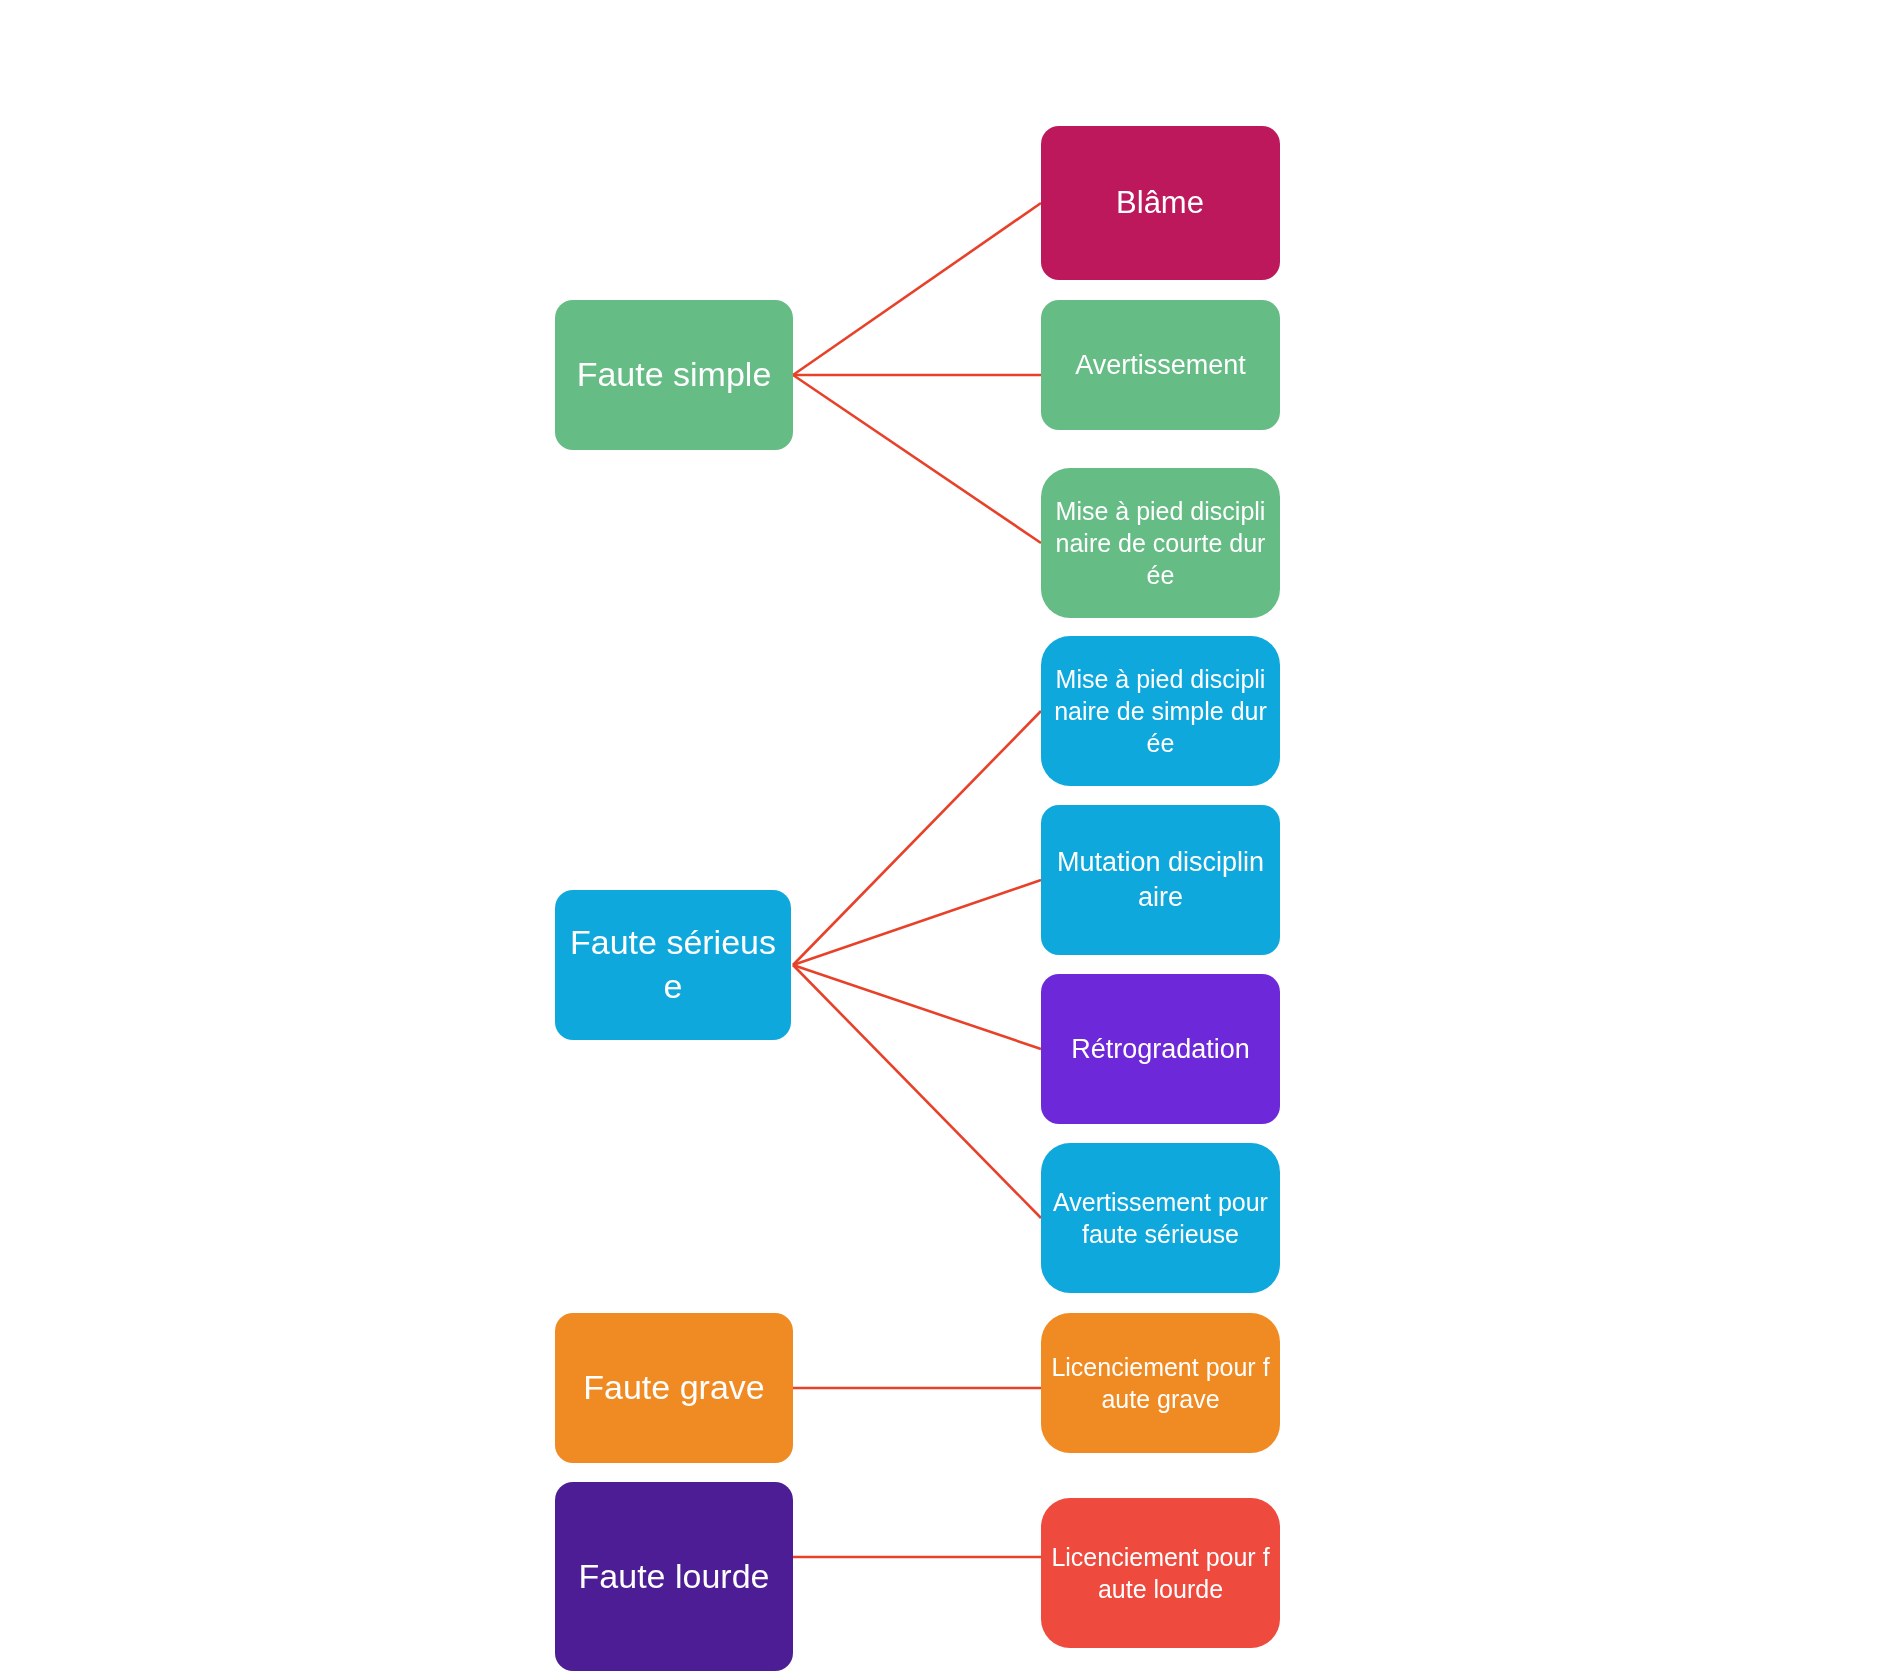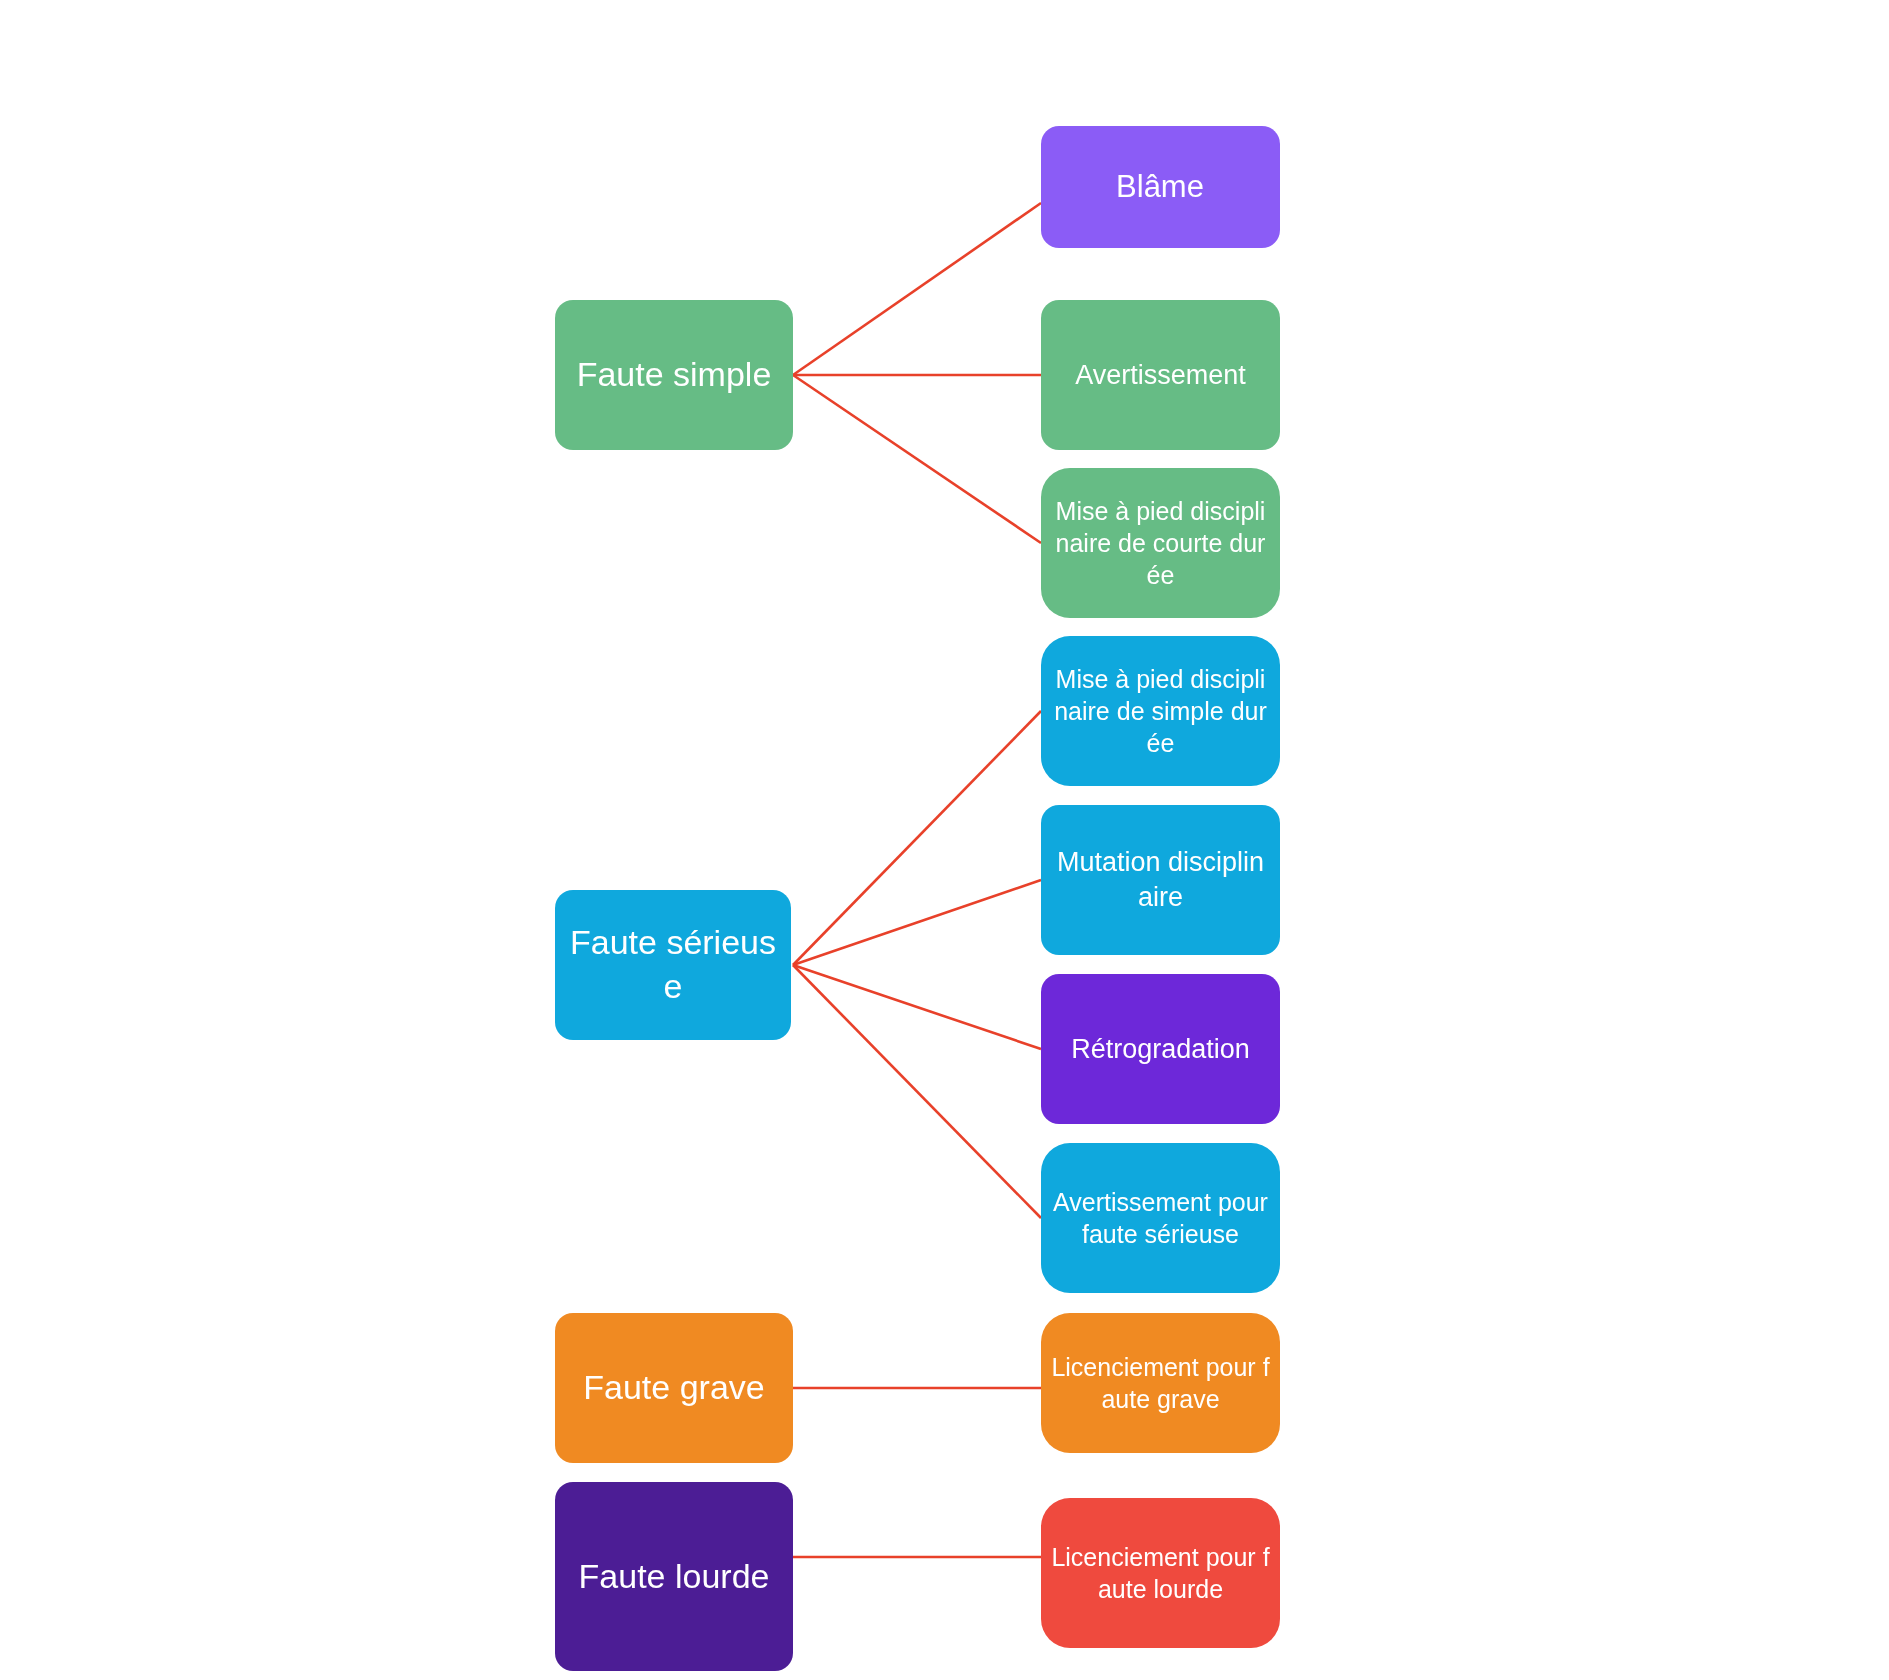--- a/index.html
+++ b/index.html
@@ -72,24 +72,24 @@
       </div>
       <div class="node cat" style="left: 555px; top: 890px; width: 236px; height: 150px; background: rgb(15, 168, 221);">
         <span class="lbl">Faute sérieuse</span>
       </div>
       <div class="node cat" style="left: 555px; top: 1313px; width: 238px; height: 150px; background: rgb(240, 138, 34);">
         <span class="lbl">Faute grave</span>
       </div>
       <div class="node cat" style="left: 555px; top: 1482px; width: 238px; height: 189px; background: #4c1d95;">
         <span class="lbl">Faute lourde</span>
       </div>
-      <div class="node sanc-lg" style="left: 1041px; top: 126px; width: 239px; height: 122px; background: #8b5cf6; padding-left: 9px;">
+      <div class="node sanc-lg" style="left: 1041px; top: 126px; width: 239px; height: 154px; background: #be185d; padding-left: 9px;">
         <span class="lbl">Blâme</span>
       </div>
-      <div class="node sanc-md" style="left: 1041px; top: 300px; width: 239px; height: 150px; background: rgb(102, 188, 133);">
+      <div class="node sanc-md" style="left: 1041px; top: 300px; width: 239px; height: 130px; background: rgb(102, 188, 133);">
         <span class="lbl">Avertissement</span>
       </div>
       <div class="node sanc-sm" style="left: 1041px; top: 468px; width: 239px; height: 150px; background: rgb(102, 188, 133);">
         <span class="lbl">Mise à pied disciplinaire de courte durée</span>
       </div>
       <div class="node sanc-sm" style="left: 1041px; top: 636px; width: 239px; height: 150px; background: rgb(15, 168, 221);">
         <span class="lbl">Mise à pied disciplinaire de simple durée</span>
       </div>
       <div class="node sanc-md" style="left: 1041px; top: 805px; width: 239px; height: 150px; background: rgb(15, 168, 221);">
         <span class="lbl">Mutation disciplinaire</span>

